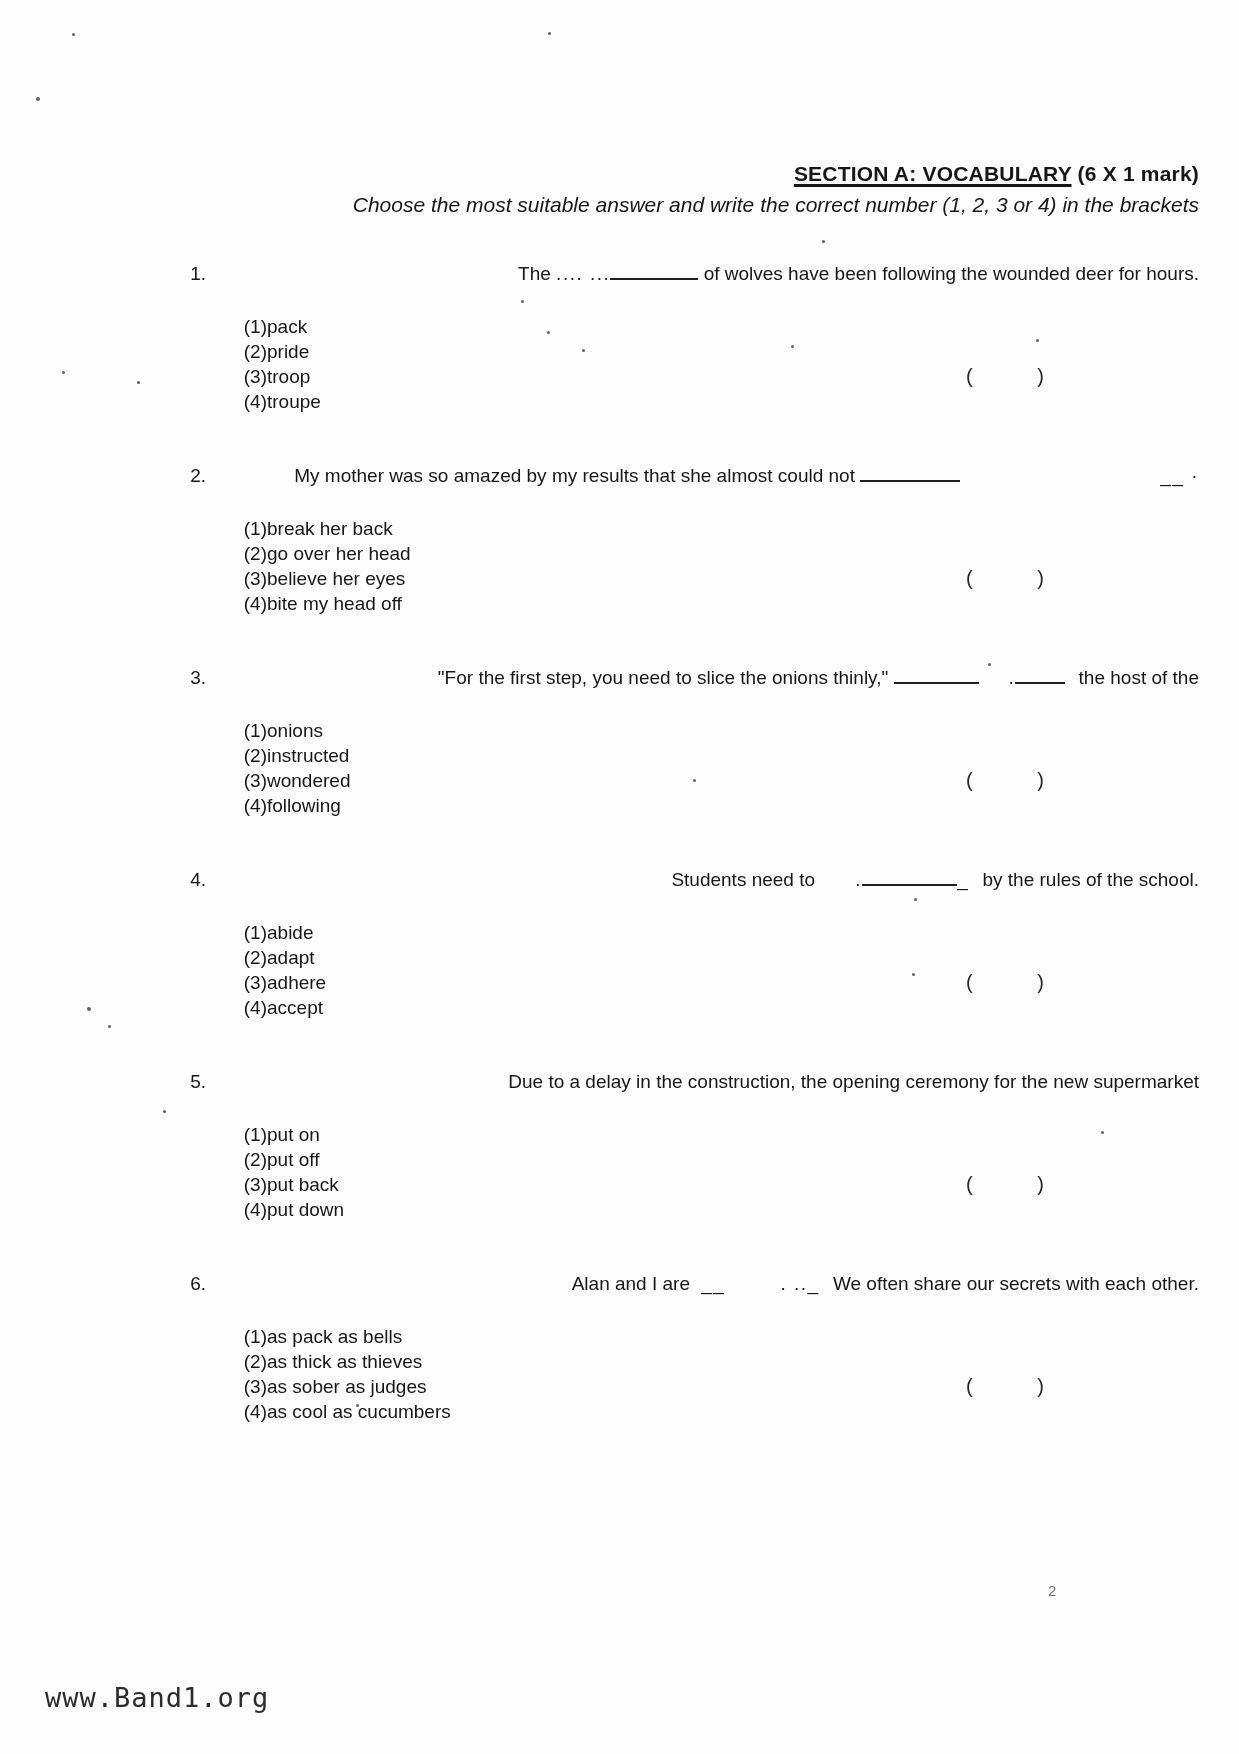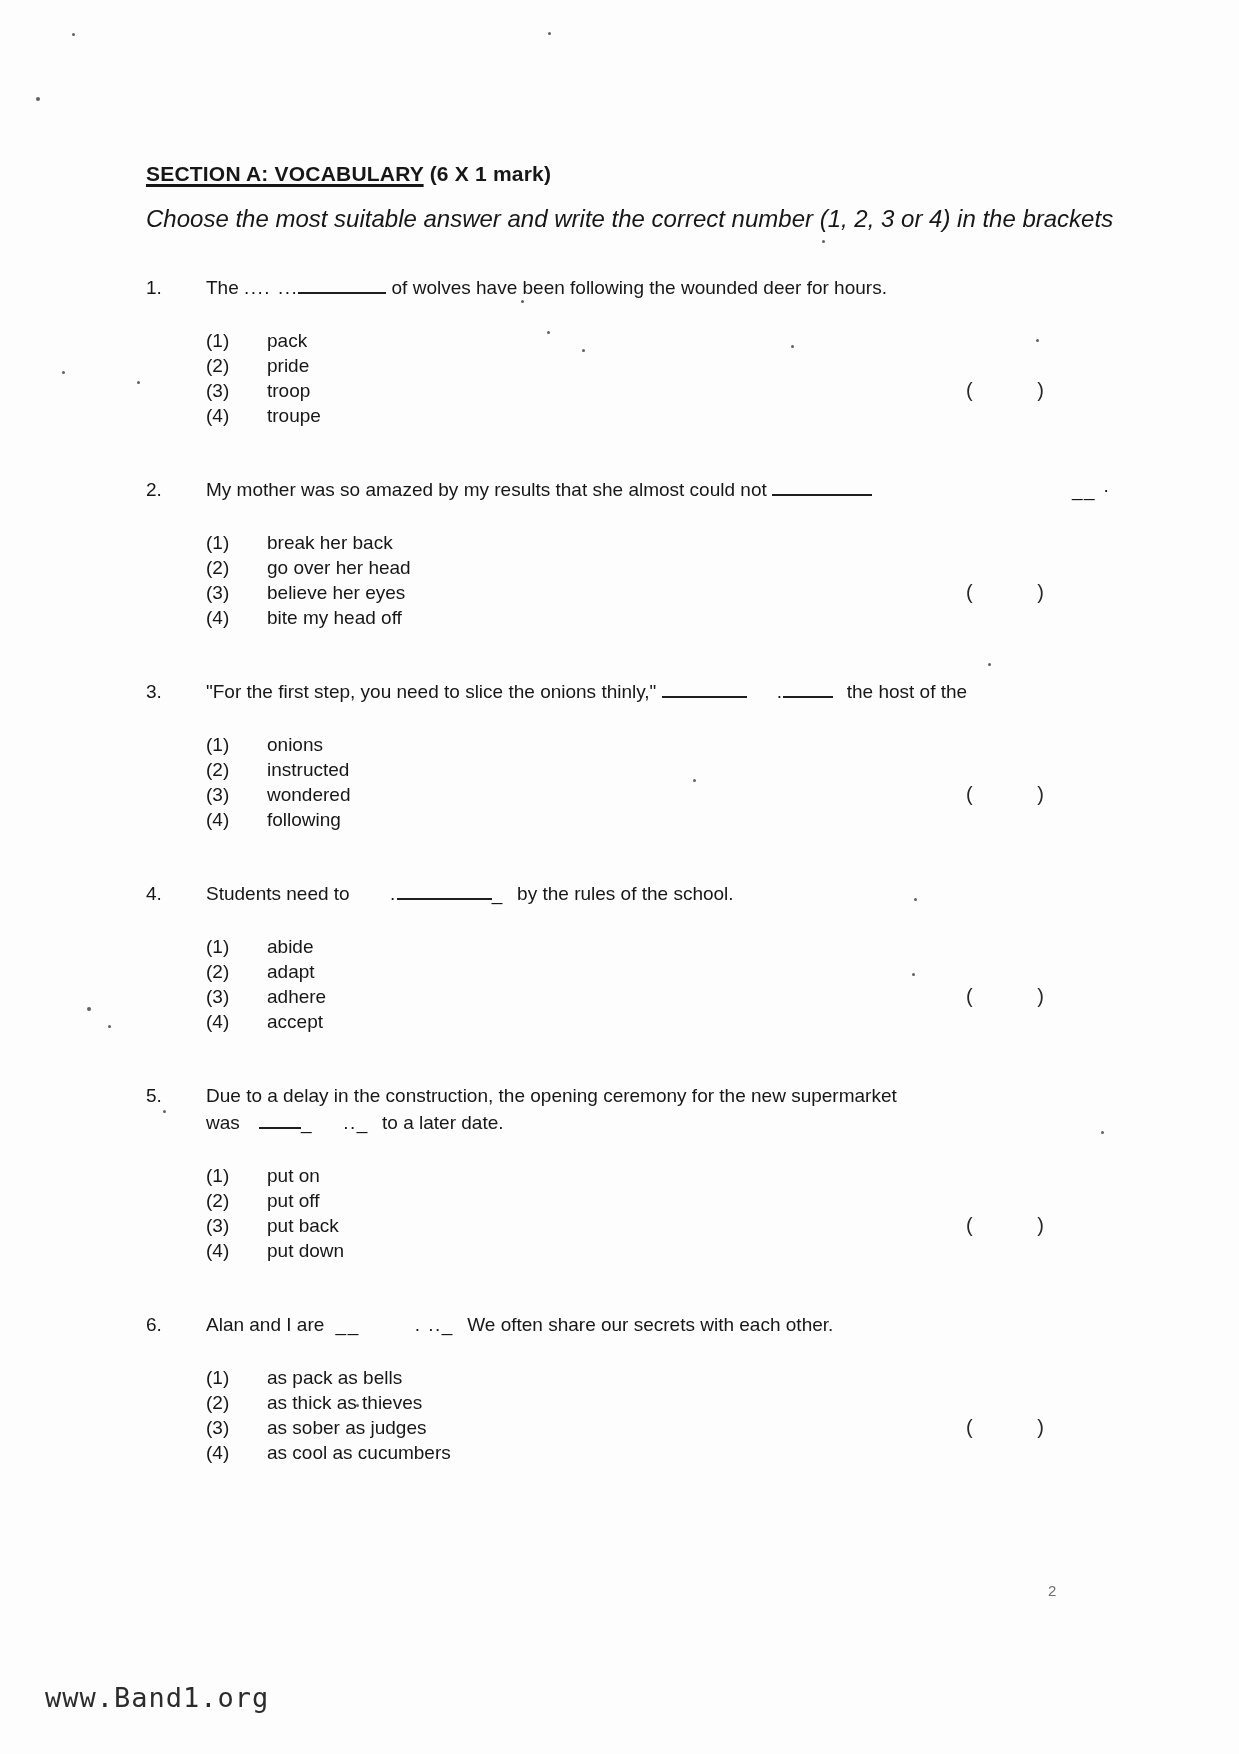--- a/index.html
+++ b/index.html
@@ -8,30 +8,31 @@
     background:#fdfdfd;
     font-family:"Liberation Sans", sans-serif;
     color:#1b1b1b;
     position:relative;
     overflow:hidden;
   }
   .scan {
     position:absolute; inset:0;
     padding:162px 40px 0 146px;
     filter: blur(0.3px) contrast(1.04);
+    text-align: right;
   }
   
   .sec-title { font-size:21px; font-weight:bold; letter-spacing:0.2px; }
   .sec-title .u {
     text-decoration:underline;
     text-decoration-thickness:2.5px;
     text-underline-offset:3px;
   }
   .sec-title .marks { font-weight:bold; }
-  .instructions { font-style:italic; font-size:24px; line-height:27px; margin-top:19px; font-weight:500; }
+  .instructions { font-style:italic; font-size:21px; line-height:27px; margin-top:5px; font-weight:500; }
   
   .question { position:relative; margin-top:42px; }
   .q2,.q3,.q4,.q5,.q6 { margin-top:0; }
   .question { margin-bottom:48px; }
   .stem { display:flex; font-size:19px; line-height:27px; }
   .qnum { width:60px; flex:0 0 60px; }
   .stem-text { flex:1; }
   .blank {
     display:inline-block;
     border-bottom:2px solid #222;
@@ -219,25 +220,20 @@
         <span>(</span>
         <span>)</span>
       </div>
   </div>
 
   <div class="question q5">
     <div class="stem">
       <span class="qnum">5.</span>
       <div class="stem-text">
         <div>Due to a delay in the construction, the opening ceremony for the new supermarket</div>
-        <div>
-          <span>was</span>
-          <span class="gap14"></span><span class="blank w42"></span><span class="dots">_</span><span class="gap30"></span><span class="dots">.._</span><span class="gap8"></span>
-          <span>to a later date.</span>
-        </div>
       </div>
     </div>
     <div class="options">
       <div class="option">
           <span class="onum">(1)</span>
           <span class="otext">put on</span>
         </div>
       <div class="option">
           <span class="onum">(2)</span>
           <span class="otext">put off</span>

